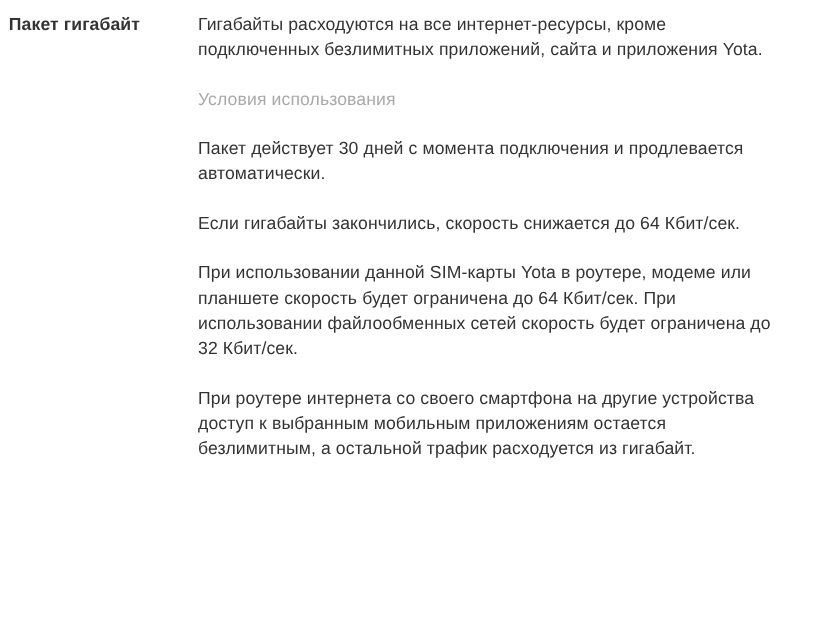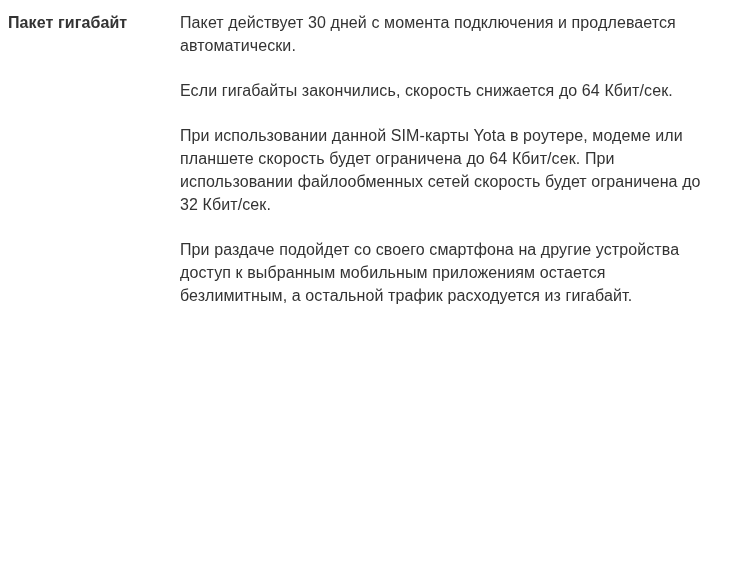--- a/index.html
+++ b/index.html
@@ -49,27 +49,29 @@
 <body>
 
 <div class="page">
   <div class="section">
 
     <div class="label-col">
       <div class="section-title">Пакет гигабайт</div>
     </div>
 
     <div class="content-col">
+      <p>Гигабайты расходуются на все интернет-ресурсы, кроме подключенных безлимитных приложений, сайта и приложения Yota.</p>
 
 
+      <p class="subheading">Условия использования</p>
 
       <p>Пакет действует 30 дней с момента подключения и продлевается автоматически.</p>
 
       <p>Если гигабайты закончились, скорость снижается до 64 Кбит/сек.</p>
 
 
       <p>При использовании данной SIM-карты Yota в роутере, модеме или планшете скорость будет ограничена до 64 Кбит/сек. При использовании файлообменных сетей скорость будет ограничена до 32 Кбит/сек.</p>
 
-      <p>При раздаче подойдет со своего смартфона на другие устройства доступ к выбранным мобильным приложениям остается безлимитным, а остальной трафик расходуется из гигабайт.</p>
+      <p>При роутере интернета со своего смартфона на другие устройства доступ к выбранным мобильным приложениям остается безлимитным, а остальной трафик расходуется из гигабайт.</p>
     </div>
 
   </div>
 </div>
 
 </body></html>

